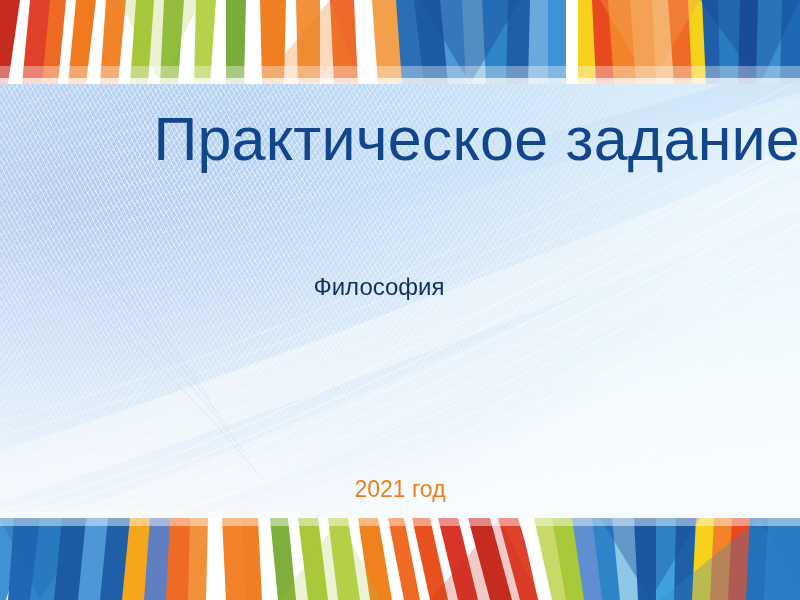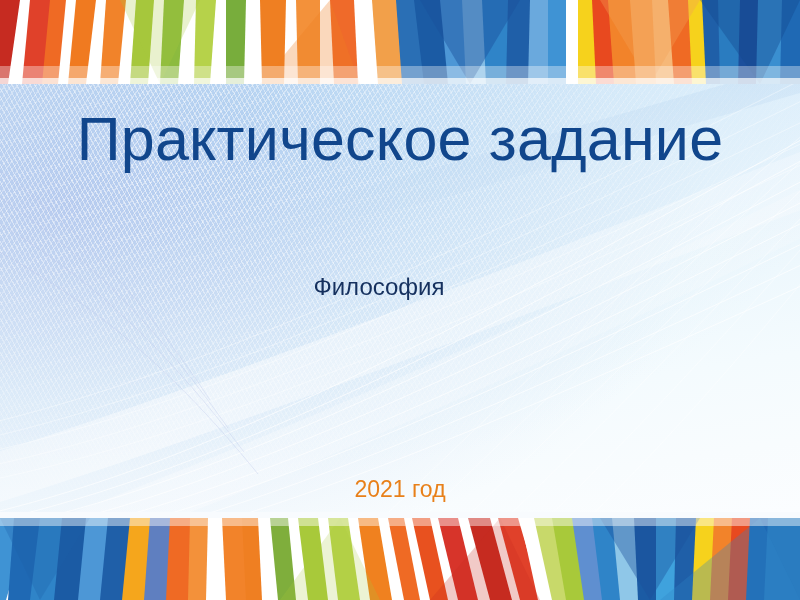--- a/index.html
+++ b/index.html
@@ -72,21 +72,21 @@
   }
   .border-top { top: 0; height: 84px; }
   .border-bottom { top: 512px; height: 88px; }
 
   
   .title {
     position: absolute;
     left: 0;
     top: 107px;
     width: 800px;
-    text-align: center;
+    text-align: right;
     font-size: 61px;
     line-height: 1.08;
     color: #11468c;
     letter-spacing: 0.2px;
     white-space: nowrap;
   }
   .subtitle {
     position: absolute;
     left: 0;
     top: 273px;

